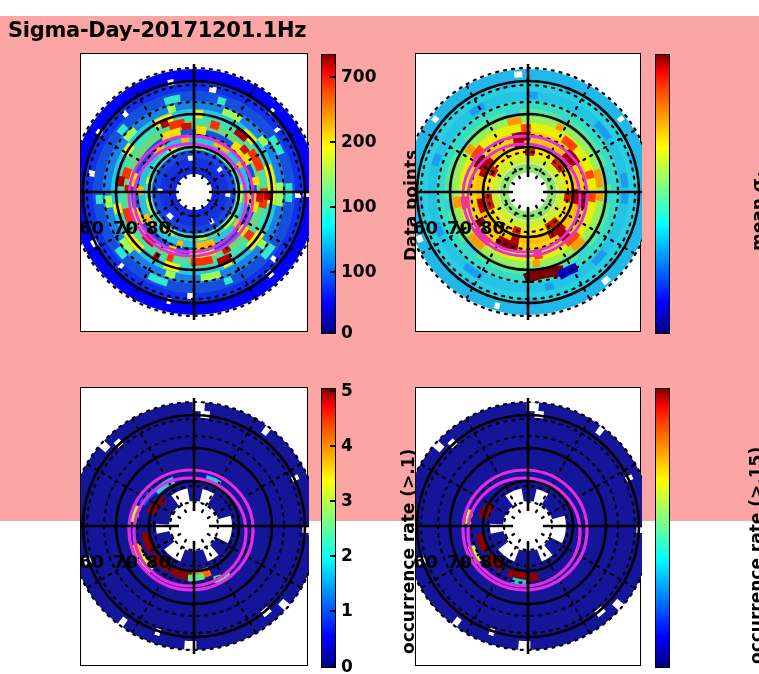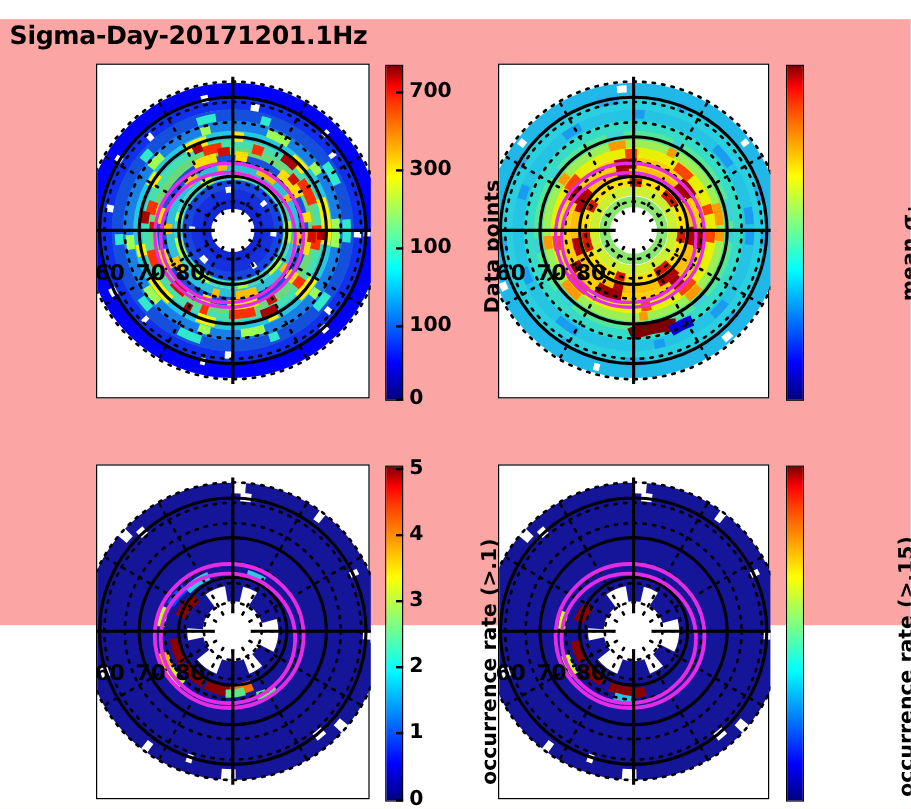--- a/index.html
+++ b/index.html
@@ -145,21 +145,21 @@
     <div style="position:absolute;left:65px;top:163px;font-size:18px;font-weight:bold;color:#000;">80</div>
   </div>
 
   <div class="cbar" style="left:321px;top:38px;width:15px;height:280px;">
     <div class="cbar-grad"></div>
   </div>
   <div class="cb-ticklabels" style="left:336px;top:38px;width:80px;height:280px;">
     <div class="cb-tickmark" style="left:-6px;top:22px;"></div>
     <div class="cb-tick" style="left:5px;top:14px;">700</div>
     <div class="cb-tickmark" style="left:-6px;top:87px;"></div>
-    <div class="cb-tick" style="left:5px;top:79px;">300</div>
+    <div class="cb-tick" style="left:5px;top:79px;">200</div>
     <div class="cb-tickmark" style="left:-6px;top:152px;"></div>
     <div class="cb-tick" style="left:5px;top:144px;">100</div>
     <div class="cb-tickmark" style="left:-6px;top:217px;"></div>
     <div class="cb-tick" style="left:5px;top:209px;">100</div>
     <div class="cb-tickmark" style="left:-6px;top:278px;"></div>
     <div class="cb-tick" style="left:5px;top:270px;">0</div>
   </div>
   <div class="cb-label" style="left:403px;top:245px;transform:rotate(-90deg);">Data points</div>
 
   <div class="panel" style="left:415px;top:37px;width:226px;height:279px;">

